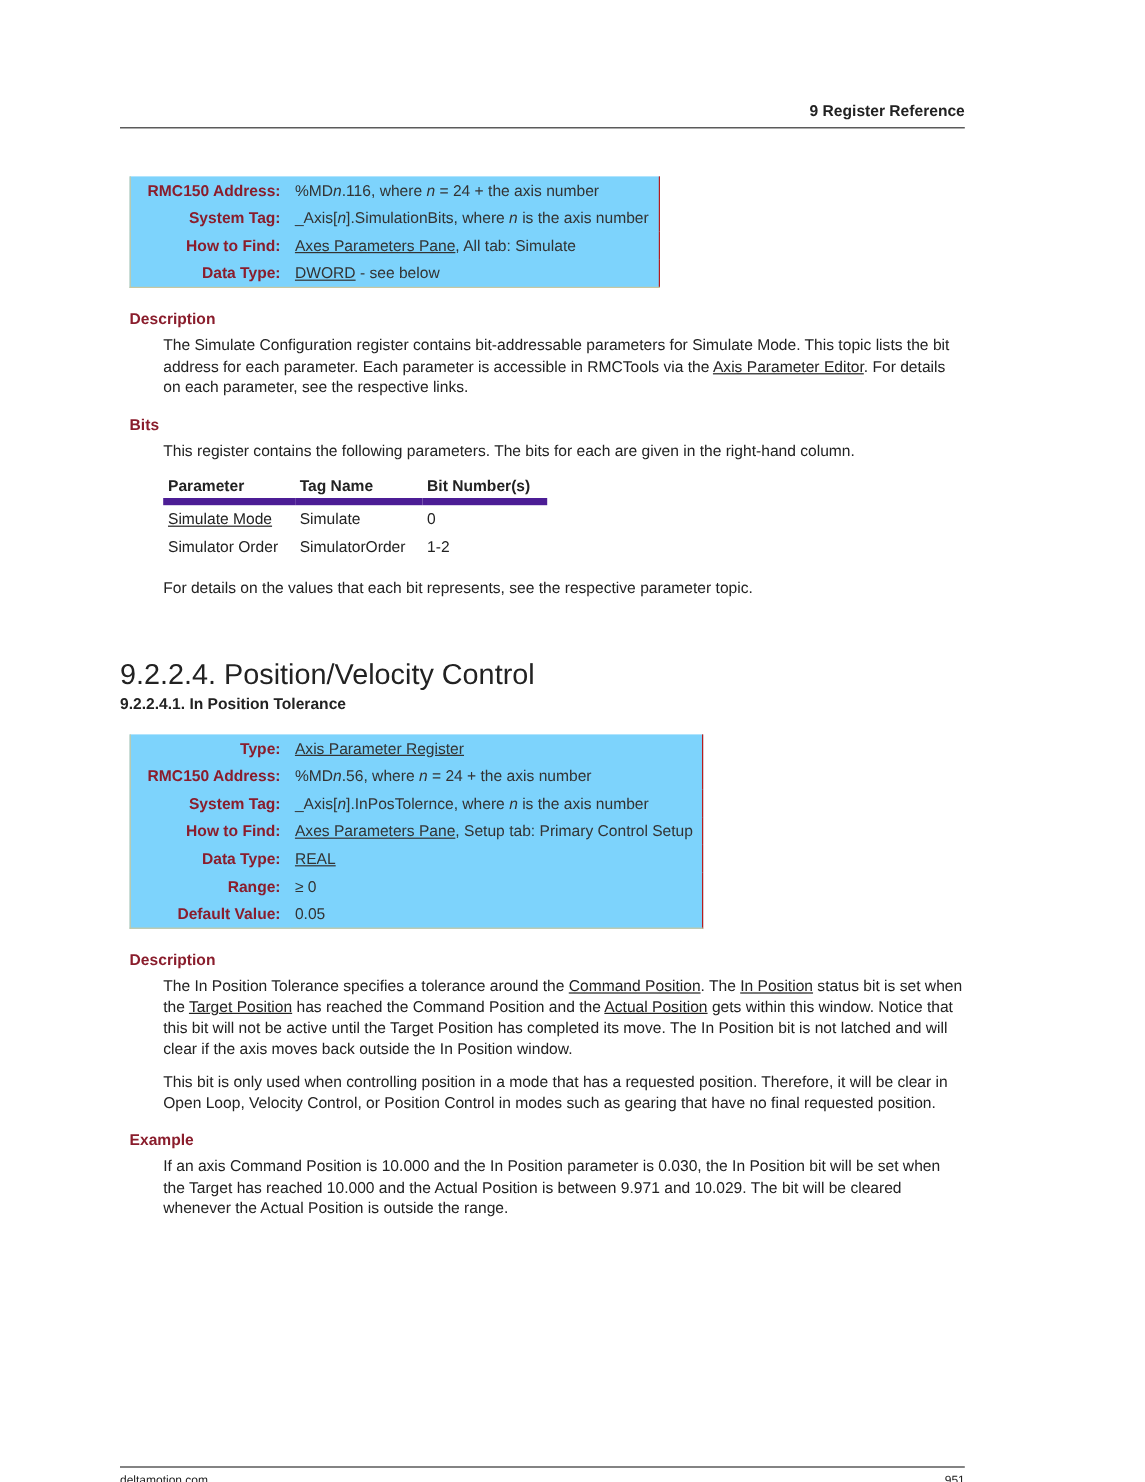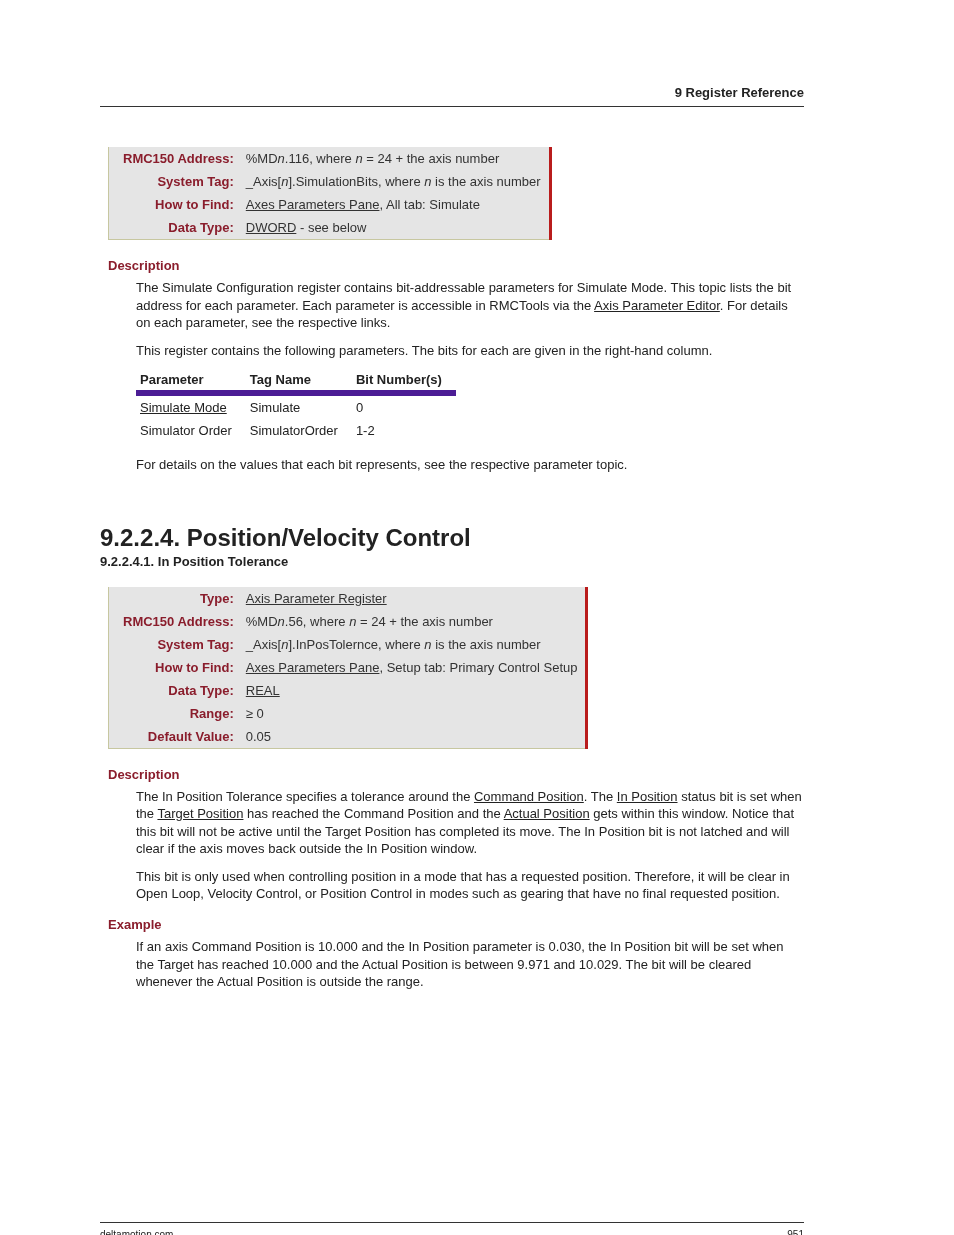--- a/index.html
+++ b/index.html
@@ -22,23 +22,23 @@
     text-align: right;
     font-weight: bold;
     font-size: 13px;
     padding-bottom: 6px;
     border-bottom: 1px solid #333;
     margin-bottom: 40px;
   }
   .info-table {
     border-collapse: collapse;
     border-left: 1px solid #c7c7a0;
-    border-right: 3px solid #b91c1c;
+    border-right: 1px solid #b91c1c;
     border-bottom: 1px solid #c7c7a0;
-    background: #e5e5e5;
+    background: #7dd3fc;
     margin-bottom: 18px;
     margin-left: 8px;
   }
   .info-table td {
     padding: 4px 8px 4px 4px;
     vertical-align: top;
     font-size: 13px;
   }
   .info-table td.label {
     text-align: right;
@@ -72,21 +72,21 @@
     text-align: left;
     font-weight: bold;
     border-bottom: 6px solid #4c1d95;
     padding: 3px 14px 3px 4px;
   }
   .bits-table td {
     padding: 4px 14px 4px 4px;
   }
   h2.section {
     font-family: Verdana, Geneva, sans-serif;
-    font-weight: bold;
+    font-weight: normal;
     font-size: 24px;
     color: #222;
     margin: 50px 0 0 0;
   }
   .subsection {
     font-weight: bold;
     font-size: 13px;
     margin: 2px 0 18px 0;
   }
   .footer {
@@ -135,20 +135,21 @@
       </td>
     </tr>
   </tbody>
     </table>
 
   <h3 class="subhead">Description</h3>
   <p class="body-text">
     <span>The Simulate Configuration register contains bit-addressable parameters for Simulate Mode. This topic lists the bit address for each parameter. Each parameter is accessible in RMCTools via the </span><span class="ul">Axis Parameter Editor</span><span>. For details on each parameter, see the respective links.</span>
   </p>
 
+  <h3 class="subhead">Bits</h3>
   <p class="body-text">This register contains the following parameters. The bits for each are given in the right-hand column.</p>
 
   <table class="bits-table">
     <tbody>
         <tr>
       <th>Parameter</th>
       <th>Tag Name</th>
       <th>Bit Number(s)</th>
     </tr>
     <tr>

